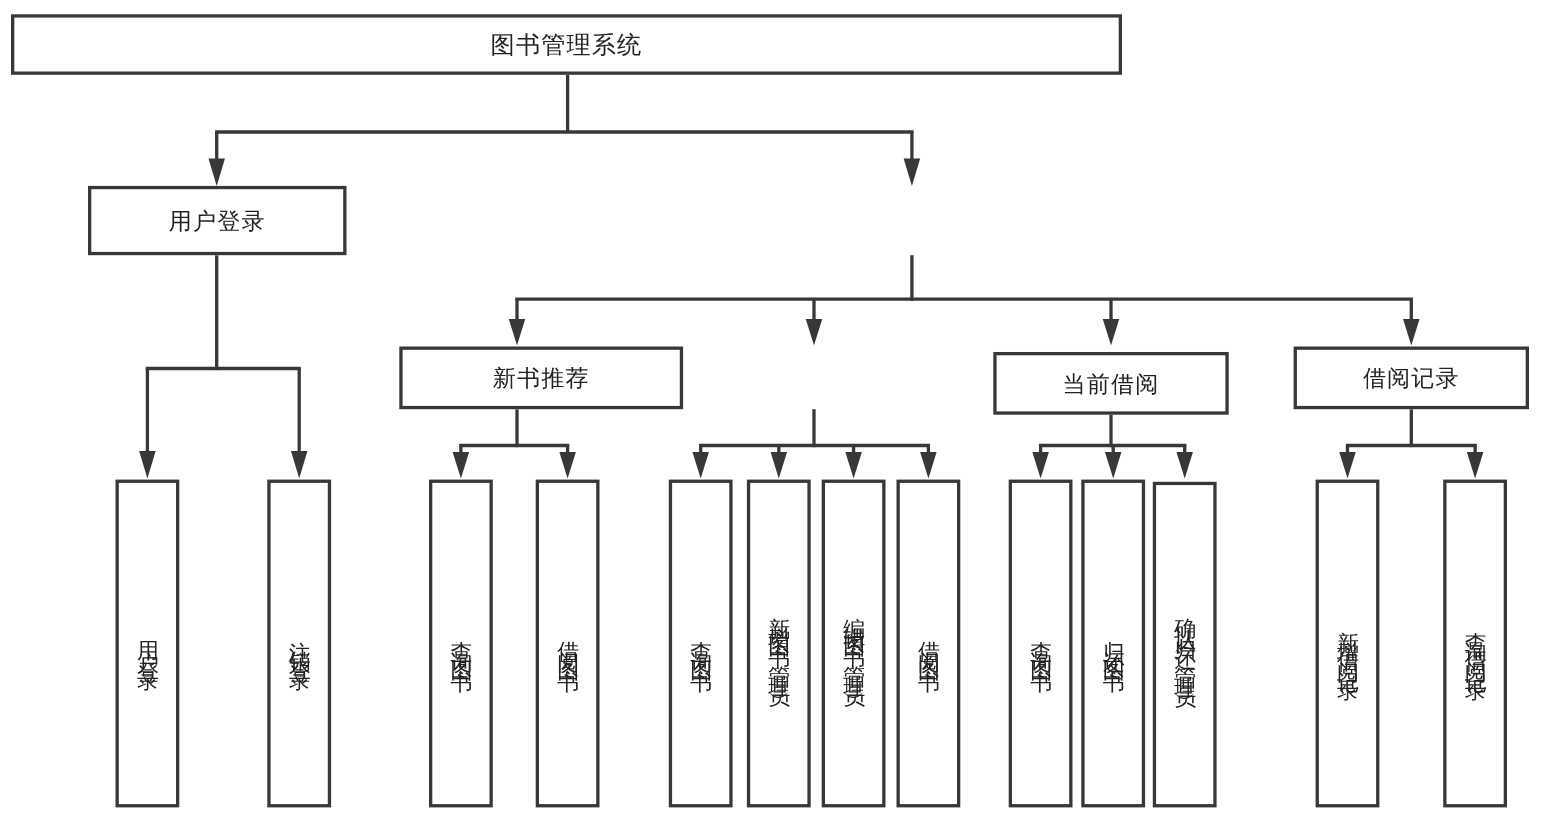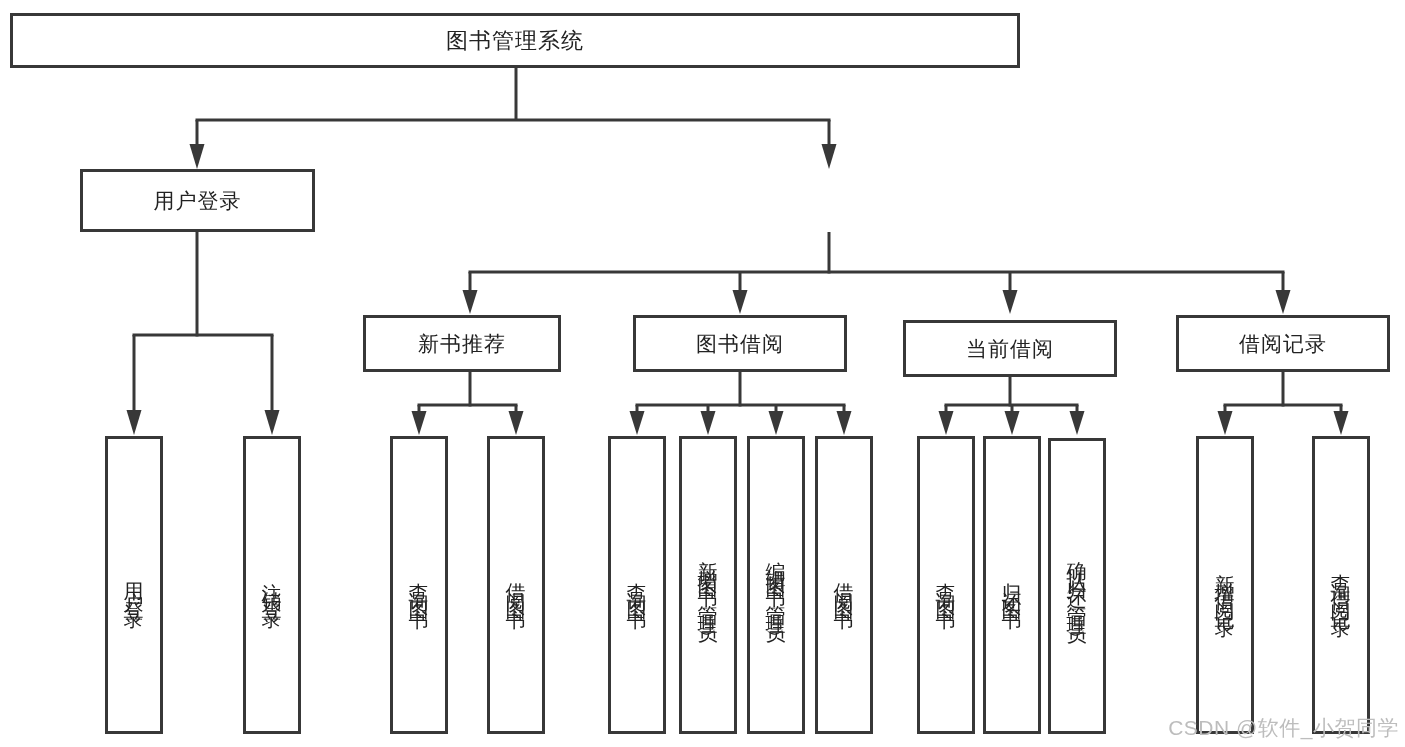--- a/index.html
+++ b/index.html
@@ -120,25 +120,22 @@
   </svg>
 
   <div class="node h-node root-node" style="left:10px;top:13px;width:1010px;height:55px;">
     <span>图书管理系统</span>
   </div>
 
   <div class="node h-node" style="left:80px;top:169px;width:235px;height:63px;">
     <span>用户登录</span>
   </div>
 
-  <div class="node h-node" style="left:363px;top:315px;width:198px;height:57px;">
+  <div class="node h-node" style="left:363px;top:315px;width:258px;height:57px;">
     <span>新书推荐</span>
-  </div>
-  <div class="node h-node" style="left:633px;top:315px;width:214px;height:57px;">
-    <span>图书借阅</span>
   </div>
   <div class="node h-node" style="left:903px;top:320px;width:214px;height:57px;">
     <span>当前借阅</span>
   </div>
   <div class="node h-node" style="left:1176px;top:315px;width:214px;height:57px;">
     <span>借阅记录</span>
   </div>
 
   <div class="node v-node" style="left:105px;top:436px;width:58px;height:298px;">
     <span>用户登录</span>
@@ -177,15 +174,14 @@
     <span>确认归还（管理员）</span>
   </div>
 
   <div class="node v-node" style="left:1196px;top:436px;width:58px;height:298px;">
     <span>新增借阅记录</span>
   </div>
   <div class="node v-node" style="left:1312px;top:436px;width:58px;height:298px;">
     <span>查询借阅记录</span>
   </div>
 
-  <div class="watermark">CSDN @软件_小贺同学</div>
 
 </div>
 
 </body></html>

